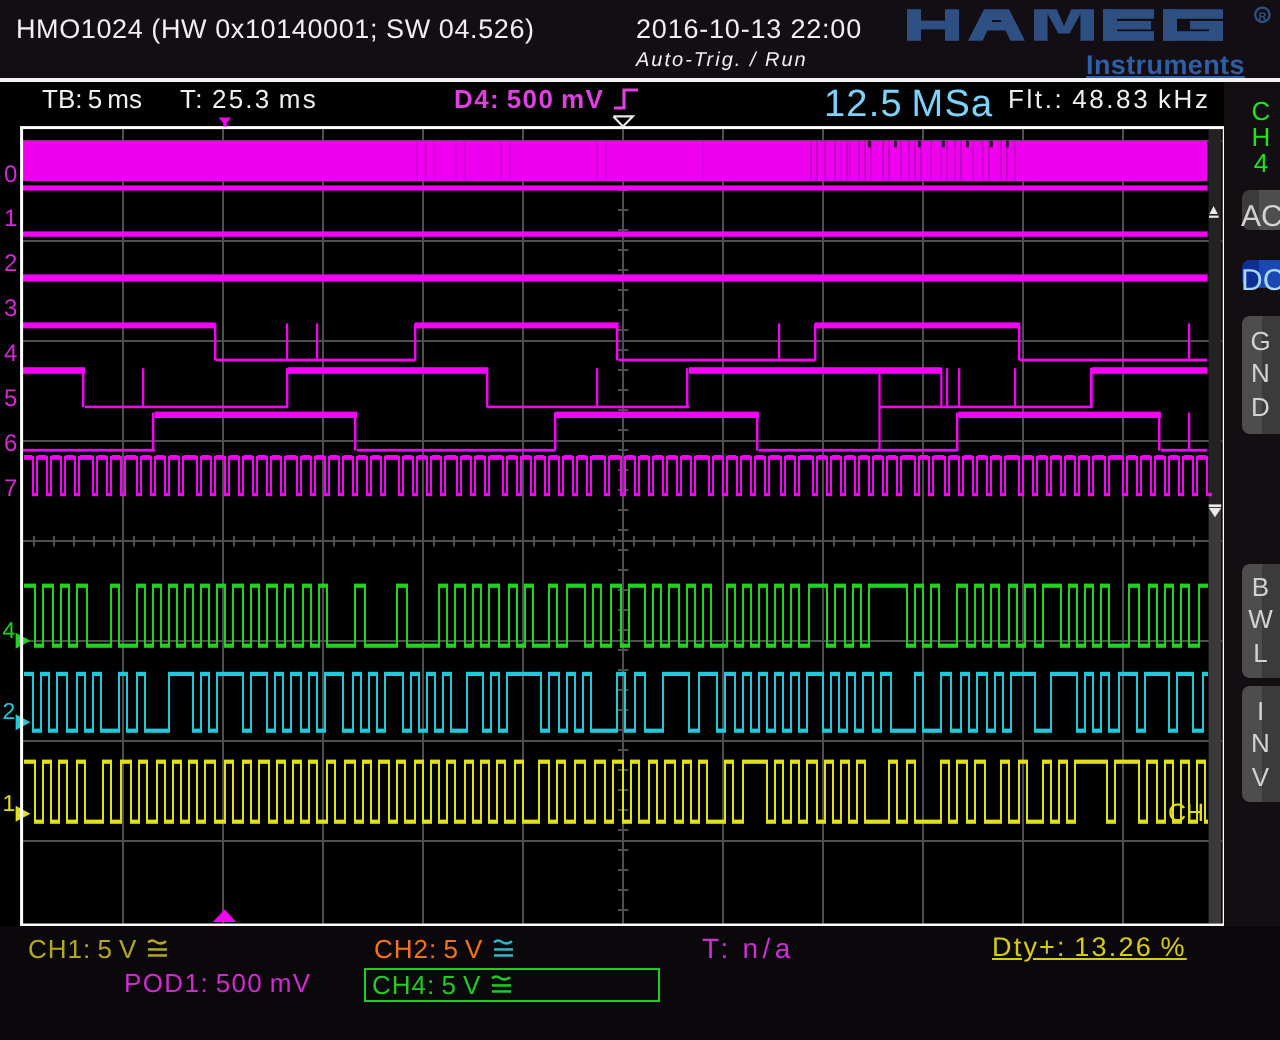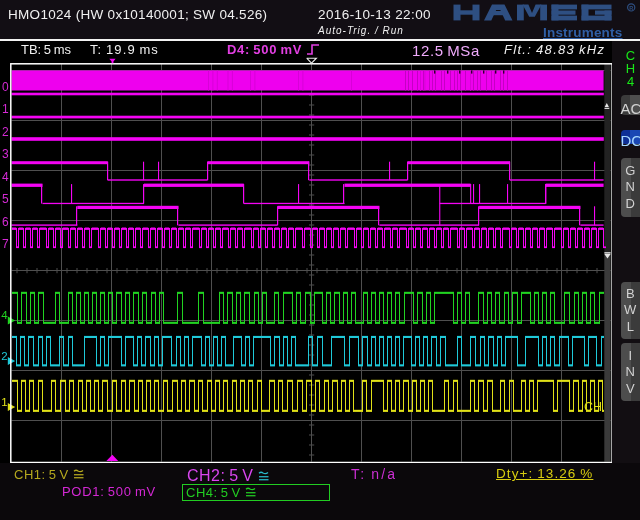--- a/index.html
+++ b/index.html
@@ -35,26 +35,26 @@
       <rect x="581.5" y="15.6" width="30.0" height="4.8"></rect>
       <rect x="604.5" y="10.5" width="7.0" height="9.9"></rect>
       <rect x="595.0" y="10.5" width="16.5" height="4.2"></rect>
     </g>
     <circle cx="631.2" cy="7.4" r="3.6" fill="none" stroke="#2e4f82" stroke-width="1.2"></circle>
     <text x="629.2" y="10.2" font-size="5.5" fill="#2e4f82" font-family="Liberation Sans, sans-serif" font-weight="bold">R</text>
   </svg>
 <div class="abs" style="left:543px;top:24.5px;font-size:13.5px;font-weight:bold;color:#2f5fa5;letter-spacing:0.2px;text-decoration:underline;">Instruments</div>
 <div id="sep"></div>
 <div class="abs" style="left:21px;top:42px;font-size:13px;color:#f0f0f0;">TB: 5 ms</div>
-<div class="abs" style="left:90px;top:42px;font-size:13px;letter-spacing:1.1px;color:#f0f0f0;">T: 19.9 ms</div>
+<div class="abs" style="left:90px;top:42px;font-size:13px;letter-spacing:1.1px;color:#f0f0f0;">T: 25.3 ms</div>
 <div class="abs" style="left:227px;top:42px;font-size:13px;letter-spacing:0.7px;color:#e23fe2;font-weight:bold;">D4: 500 mV&nbsp;<svg width="14" height="14" viewBox="0 0 14 14" style="vertical-align:-2px">
       <path d="M1 12 L6 12 L6 3 L13 3" fill="none" stroke="#e23fe2" stroke-width="1.6"></path>
     </svg></div>
-<div class="abs" style="left:412px;top:42px;font-size:15px;letter-spacing:0.6px;color:#f0abfc;">12.5 MSa</div>
-<div class="abs" style="left:504px;top:42px;font-size:13px;letter-spacing:1.3px;color:#f0f0f0;font-style:italic;">Flt.: 48.83 kHz</div>
+<div class="abs" style="left:412px;top:42px;font-size:19px;letter-spacing:0.6px;color:#7dd3fc;">12.5 MSa</div>
+<div class="abs" style="left:504px;top:42px;font-size:13px;letter-spacing:1.3px;color:#f0f0f0;">Flt.: 48.83 kHz</div>
 
 <svg class="abs" style="left:0;top:0" width="640" height="520">
     <line x1="61.5" y1="63.9" x2="61.5" y2="461.7" stroke="#4f4f4f" stroke-width="1"></line>
 <line x1="111.5" y1="63.9" x2="111.5" y2="461.7" stroke="#4f4f4f" stroke-width="1"></line>
 <line x1="161.5" y1="63.9" x2="161.5" y2="461.7" stroke="#4f4f4f" stroke-width="1"></line>
 <line x1="211.5" y1="63.9" x2="211.5" y2="461.7" stroke="#4f4f4f" stroke-width="1"></line>
 <line x1="261.5" y1="63.9" x2="261.5" y2="461.7" stroke="#4f4f4f" stroke-width="1"></line>
 <line x1="311.5" y1="63.9" x2="311.5" y2="461.7" stroke="#4f4f4f" stroke-width="1"></line>
 <line x1="361.5" y1="63.9" x2="361.5" y2="461.7" stroke="#4f4f4f" stroke-width="1"></line>
 <line x1="411.5" y1="63.9" x2="411.5" y2="461.7" stroke="#4f4f4f" stroke-width="1"></line>
@@ -1328,21 +1328,21 @@
     <span class="vl">N</span>
     <span class="vl">V</span>
   </div>
 
 <div id="bottom"></div>
 <div class="abs" style="left:14px;top:466.5px;font-size:13px;letter-spacing:0.5px;color:#b5a81e;">CH1: 5 V&nbsp;<svg width="12" height="12" viewBox="0 0 12 12" style="vertical-align:-1px">
       <path d="M1 3.2 Q3 1.4 5 3 Q7.5 4.6 10 2.6" fill="none" stroke="#b5a81e" stroke-width="1.3"></path>
       <rect x="1" y="6.1" width="9.5" height="1.25" fill="#b5a81e"></rect>
       <rect x="1" y="9.1" width="9.5" height="1.25" fill="#b5a81e"></rect>
     </svg></div>
-<div class="abs" style="left:187px;top:466.5px;font-size:16px;letter-spacing:0.5px;color:#d946ef;">CH2: 5 V&nbsp;<svg width="12" height="12" viewBox="0 0 12 12" style="vertical-align:-1px">
+<div class="abs" style="left:187px;top:466.5px;font-size:13px;letter-spacing:0.5px;color:#f97316;">CH2: 5 V&nbsp;<svg width="12" height="12" viewBox="0 0 12 12" style="vertical-align:-1px">
       <path d="M1 3.2 Q3 1.4 5 3 Q7.5 4.6 10 2.6" fill="none" stroke="#28b8c8" stroke-width="1.3"></path>
       <rect x="1" y="6.1" width="9.5" height="1.25" fill="#28b8c8"></rect>
       <rect x="1" y="9.1" width="9.5" height="1.25" fill="#28b8c8"></rect>
     </svg></div>
 <div class="abs" style="left:351px;top:465.5px;font-size:14px;letter-spacing:2.2px;color:#cc2fd4;">T: n/a</div>
 <div class="abs" style="left:496px;top:466px;font-size:13.5px;letter-spacing:1.1px;color:#d8cc10;text-decoration:underline;">Dty+: 13.26 %</div>
 <div class="abs" style="left:15px;top:484px;font-size:13px;letter-spacing:0.7px;color:#d428d4;margin-left:47px;">POD1: 500 mV</div>
 <div class="abs" style="left:182.4px;top:483.5px;width:148px;height:17px;border:1px solid #22cc22;"></div>
 <div class="abs" style="left:186px;top:484.5px;font-size:13px;letter-spacing:0.5px;color:#22cc22;">CH4: 5 V&nbsp;<svg width="12" height="12" viewBox="0 0 12 12" style="vertical-align:-1px">
       <path d="M1 3.2 Q3 1.4 5 3 Q7.5 4.6 10 2.6" fill="none" stroke="#22cc22" stroke-width="1.3"></path>

